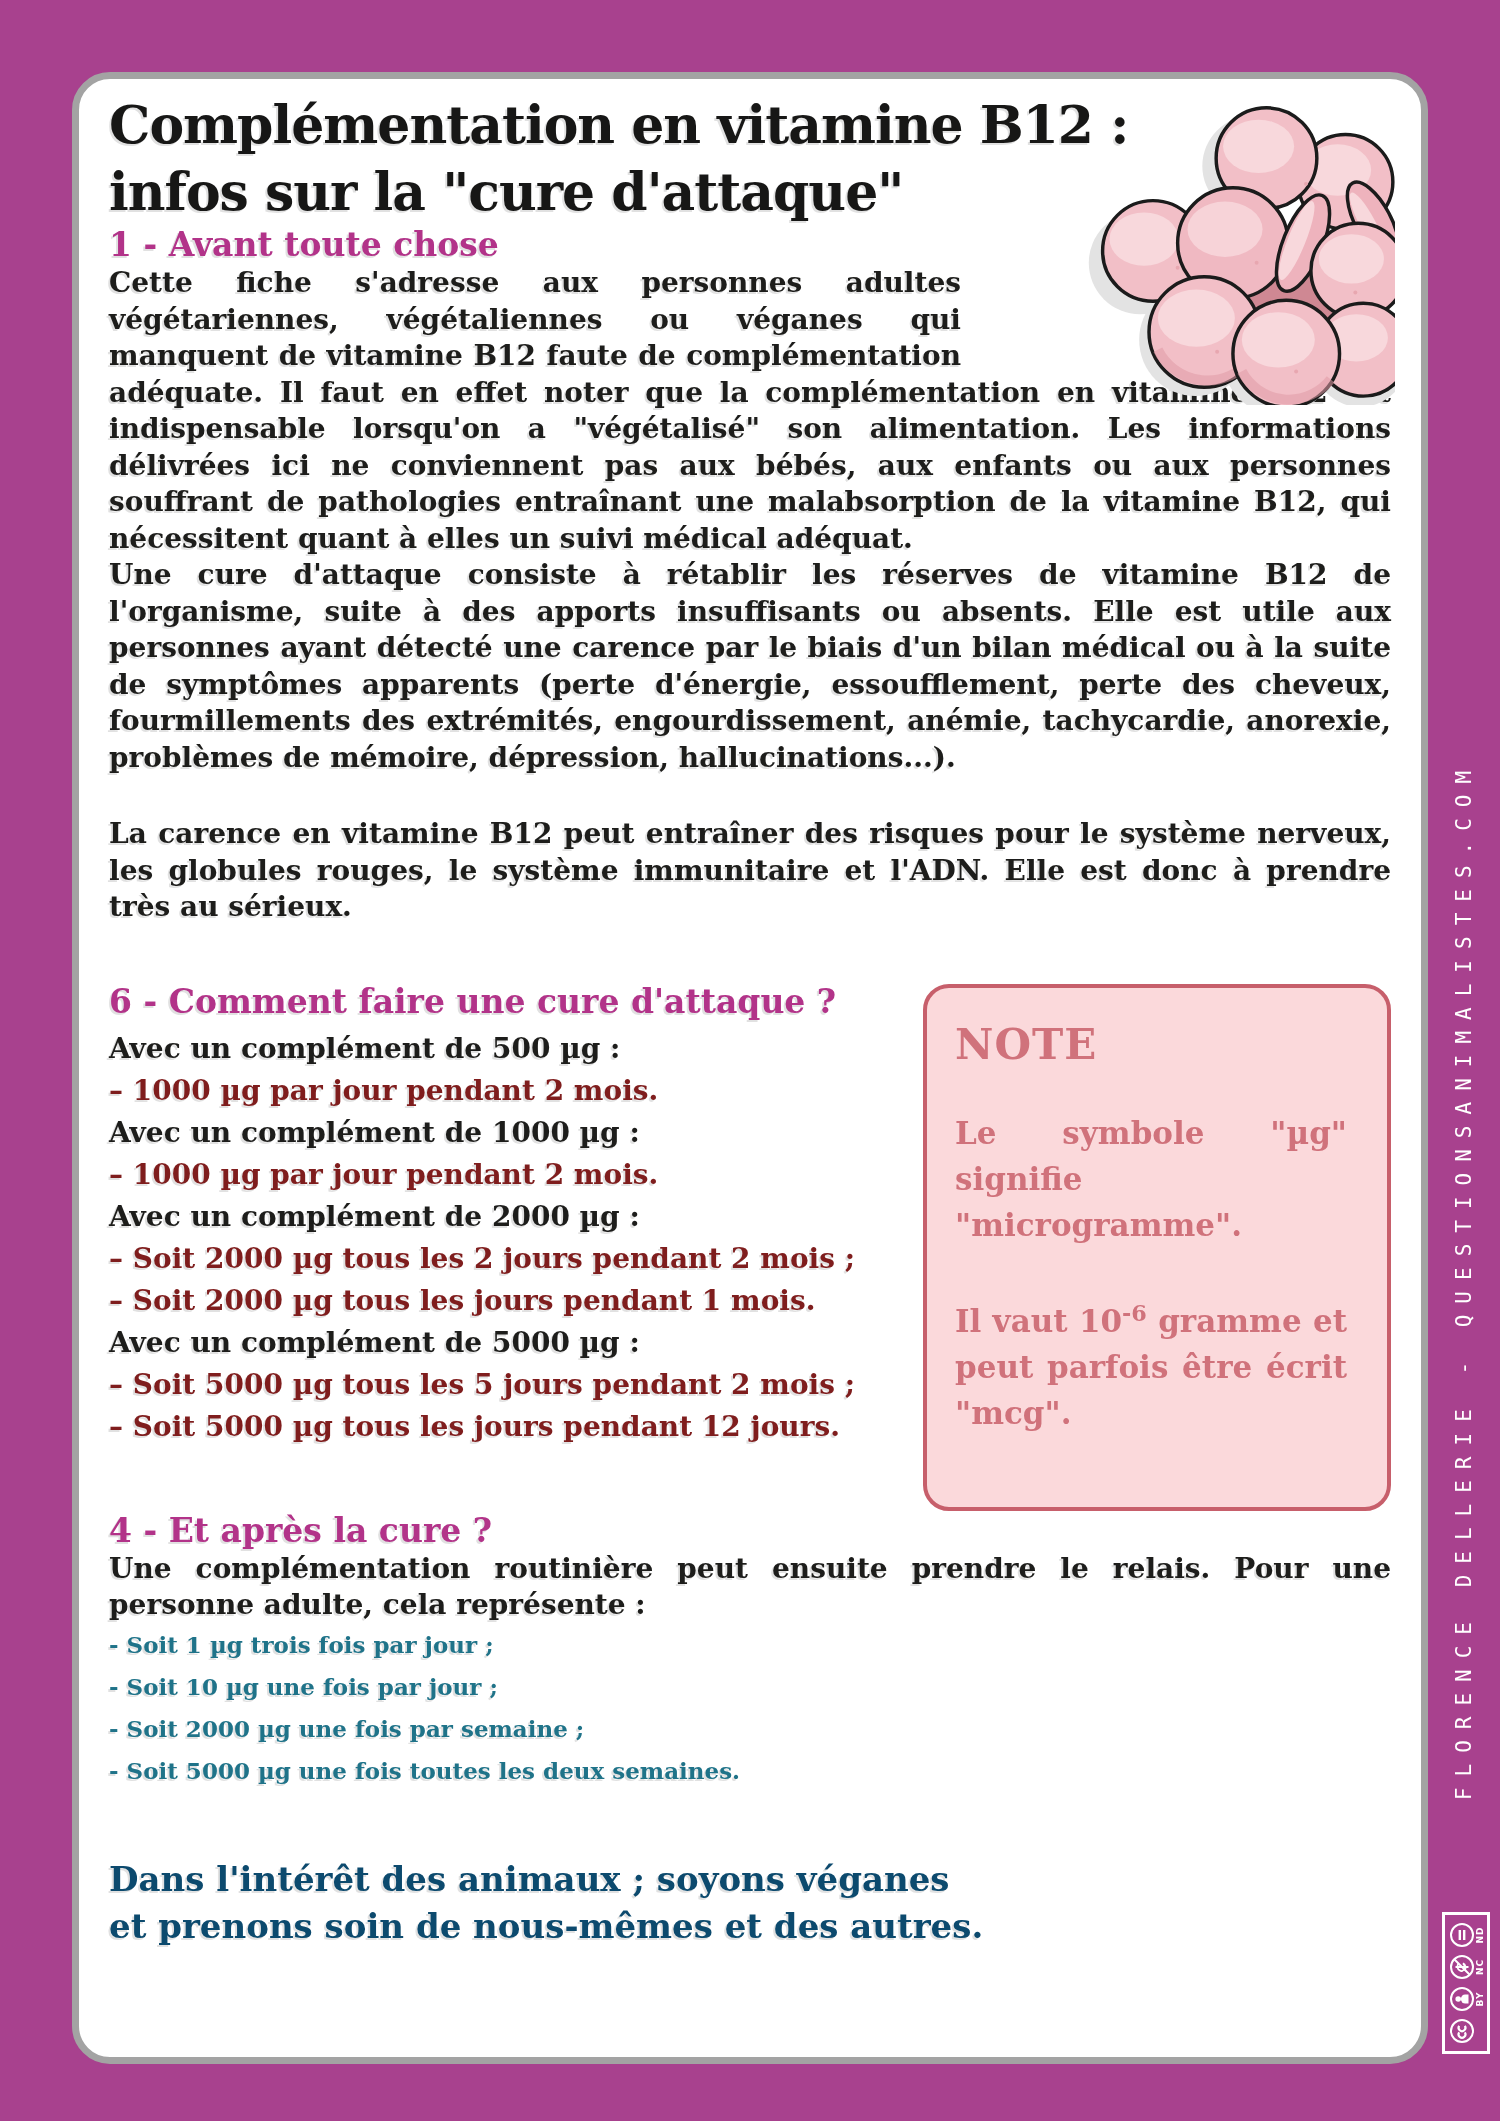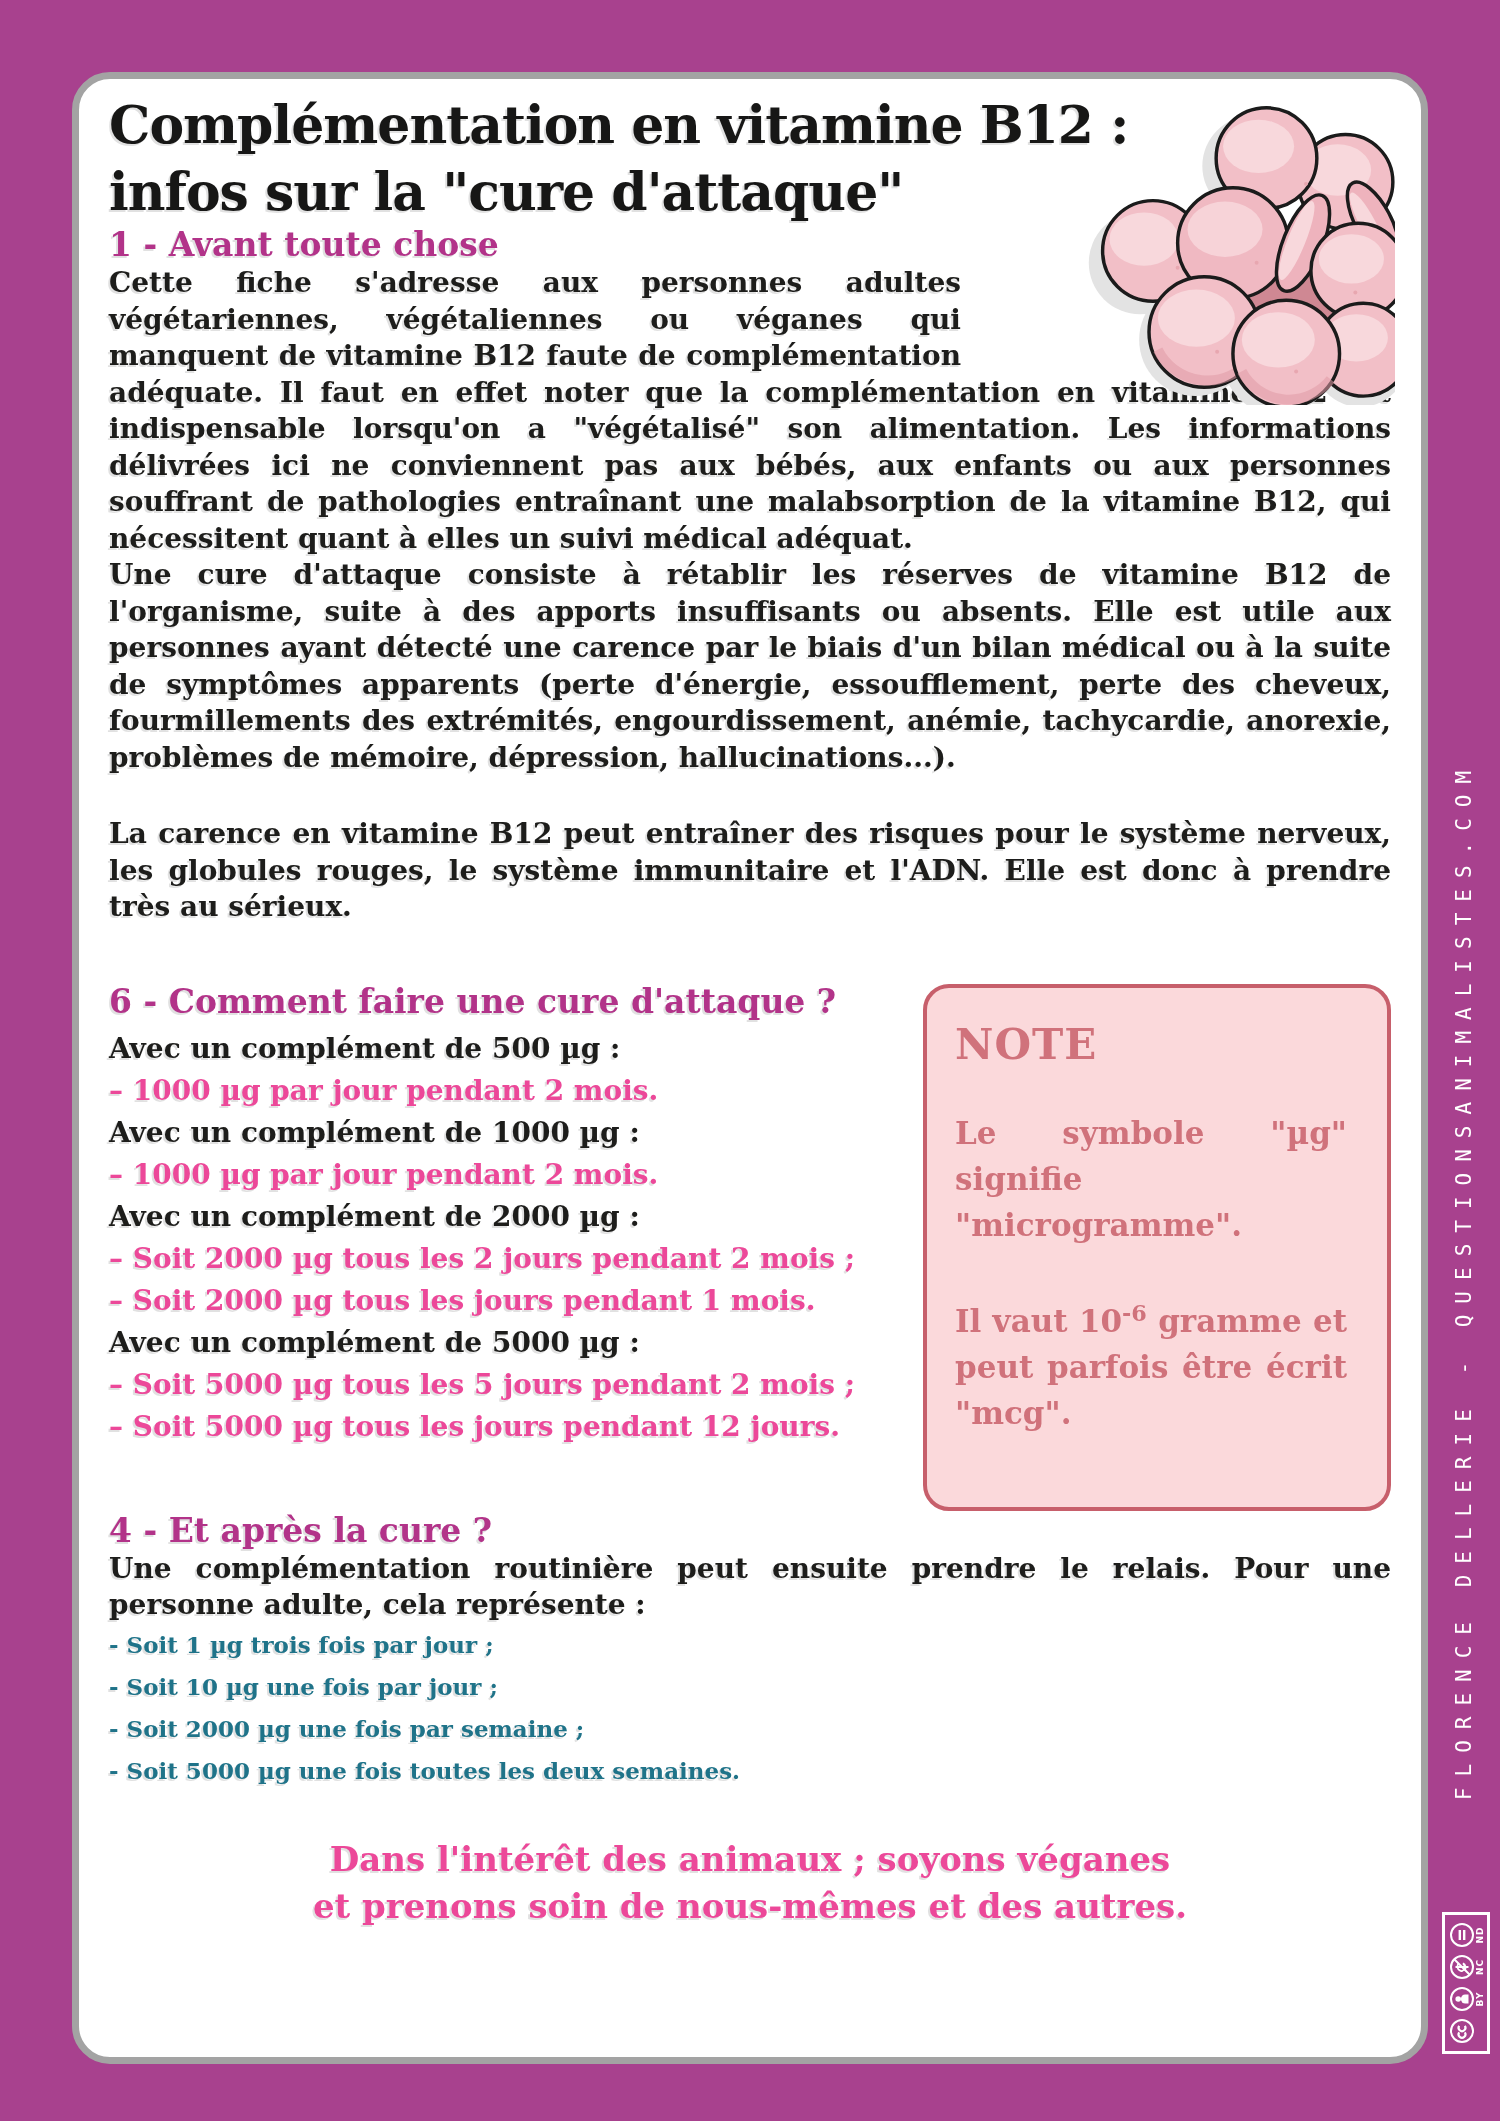--- a/index.html
+++ b/index.html
@@ -26,35 +26,35 @@
   .mt-s1{margin-top:28px;}
   .mt-s2{margin-top:54px;}
   .gap-par{margin-top:40px;}
   .mt-s3{margin-top:56px;}
   .mt-s4{margin-top:62px;}
 
   .s3-wrap{display:flex;align-items:flex-start;}
   .s3-left{flex:1;min-width:0;}
   .dose-list{margin-top:6px;}
   .dose-label{font-weight:bold;color:#1d1d1b;font-size:28px;line-height:42px;}
-  .dose-opt{font-weight:bold;color:#ec4899;font-size:28px;line-height:42px;}
+  .dose-opt{font-weight:bold;color:#7f1d1d;font-size:28px;line-height:42px;}
 
   .note{
     width:468px;box-sizing:border-box;margin-left:36px;margin-top:2px;
     background:#fbd9db;border:4px solid #c75f6b;border-radius:26px;
     padding:34px 40px 40px 28px;text-shadow:none;
   }
   .note-title{font-weight:bold;color:#d0727b;font-size:42px;line-height:46px;letter-spacing:1px;}
   .note-par{font-weight:bold;color:#d0727b;font-size:31px;line-height:46px;text-align:justify;margin-top:42px;}
   .note-par sup{font-size:0.72em;}
 
   .routine-item{font-weight:bold;color:#1f7389;font-size:23px;line-height:42px;}
 
   .footer{
-    margin-top:44px;text-align:center;font-weight:bold;color:#ec4899;
+    margin-top:64px;font-weight:bold;color:#0c4a6e;
     font-size:34px;line-height:47px;
   }
 
   
   .credit-band{position:absolute;right:0;top:660px;width:72px;height:1240px;}
   .credit{
     position:absolute;left:50%;top:50%;transform:translate(-50%,-50%) rotate(-90deg);
     white-space:nowrap;color:#ffffff;font-family:"DejaVu Sans Mono",monospace;
     font-size:21px;letter-spacing:11px;font-weight:normal;
   }

